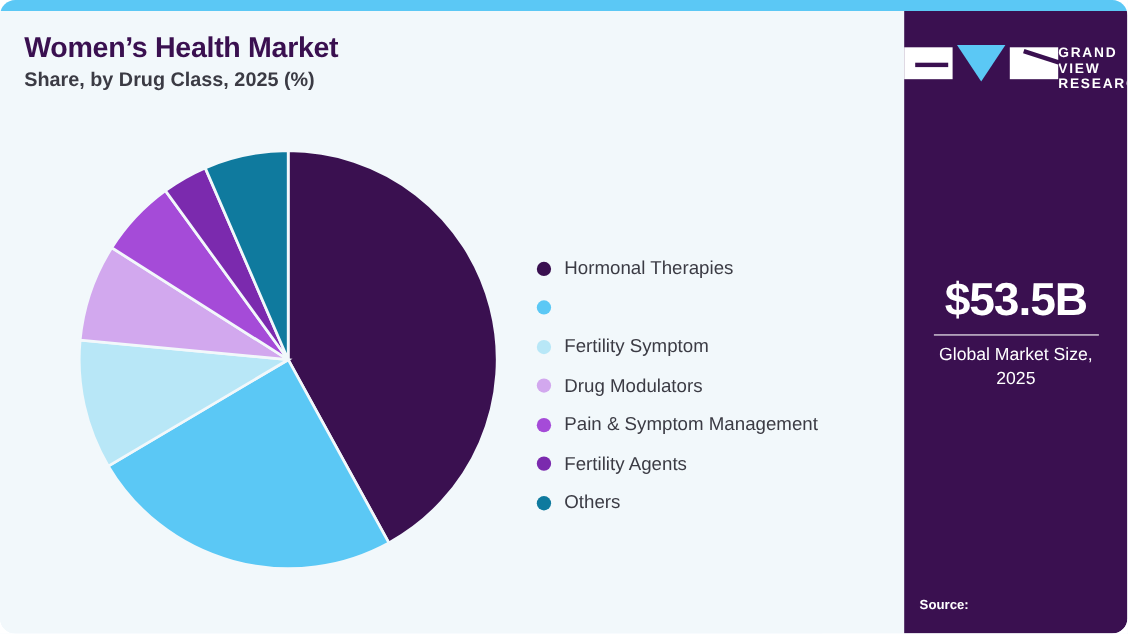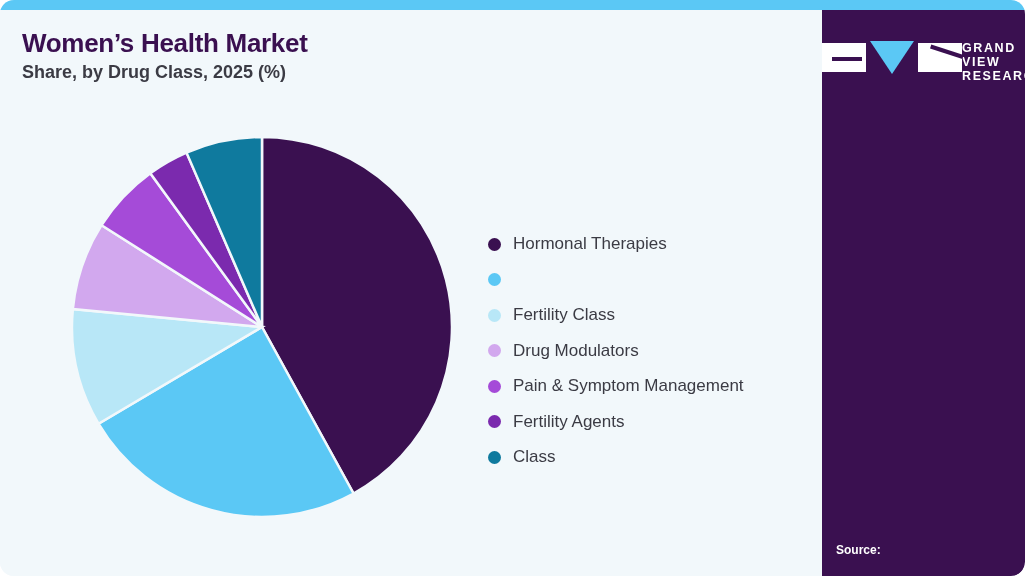--- a/index.html
+++ b/index.html
@@ -151,53 +151,58 @@
     <div id="legend">
         <div class="legend-item">
           <span class="legend-dot" style="background: rgb(58, 16, 80);"></span>
           <span class="legend-label">Hormonal Therapies</span>
         </div>
         <div class="legend-item">
           <span class="legend-dot" style="background: rgb(91, 200, 245);"></span>
         </div>
         <div class="legend-item">
           <span class="legend-dot" style="background: rgb(184, 231, 247);"></span>
-          <span class="legend-label">Fertility Class</span>
+          <span class="legend-label">Fertility Symptom</span>
         </div>
         <div class="legend-item">
           <span class="legend-dot" style="background: rgb(210, 168, 238);"></span>
           <span class="legend-label">Drug Modulators</span>
         </div>
         <div class="legend-item">
           <span class="legend-dot" style="background: rgb(165, 75, 216);"></span>
           <span class="legend-label">Pain &amp; Symptom Management</span>
         </div>
         <div class="legend-item">
           <span class="legend-dot" style="background: rgb(123, 42, 174);"></span>
           <span class="legend-label">Fertility Agents</span>
         </div>
         <div class="legend-item">
           <span class="legend-dot" style="background: rgb(15, 122, 158);"></span>
-          <span class="legend-label">Class</span>
+          <span class="legend-label">Others</span>
         </div>
       </div>
 
   </div>
 
   <div id="right-pane">
 
     <div id="logo-block">
       <div id="logo-marks">
         <span class="logo-g"></span>
         <span class="logo-v"></span>
         <span class="logo-r"></span>
       </div>
       <div id="logo-text">GRAND VIEW RESEARCH</div>
     </div>
 
+    <div id="size-block">
+      <div id="size-value">$53.5B</div>
+      <div id="size-divider"></div>
+      <div id="size-caption">Global Market Size, 2025</div>
+    </div>
 
     <div id="source-block">
       <div id="source-label">Source:</div>
     </div>
 
   </div>
 
 </div>
 
 </body></html>

